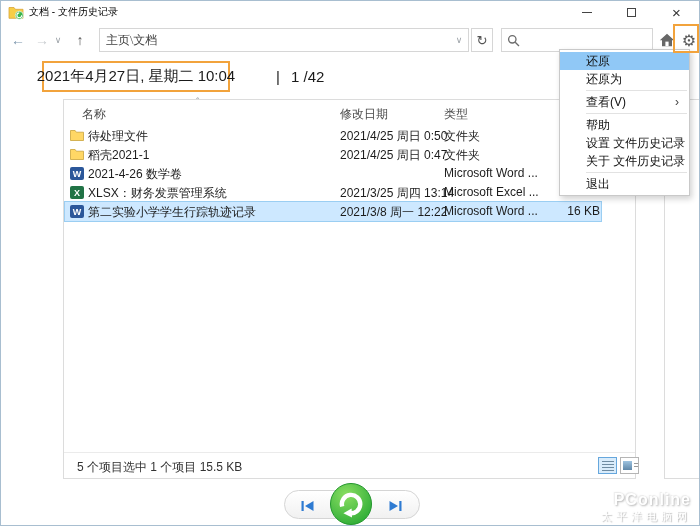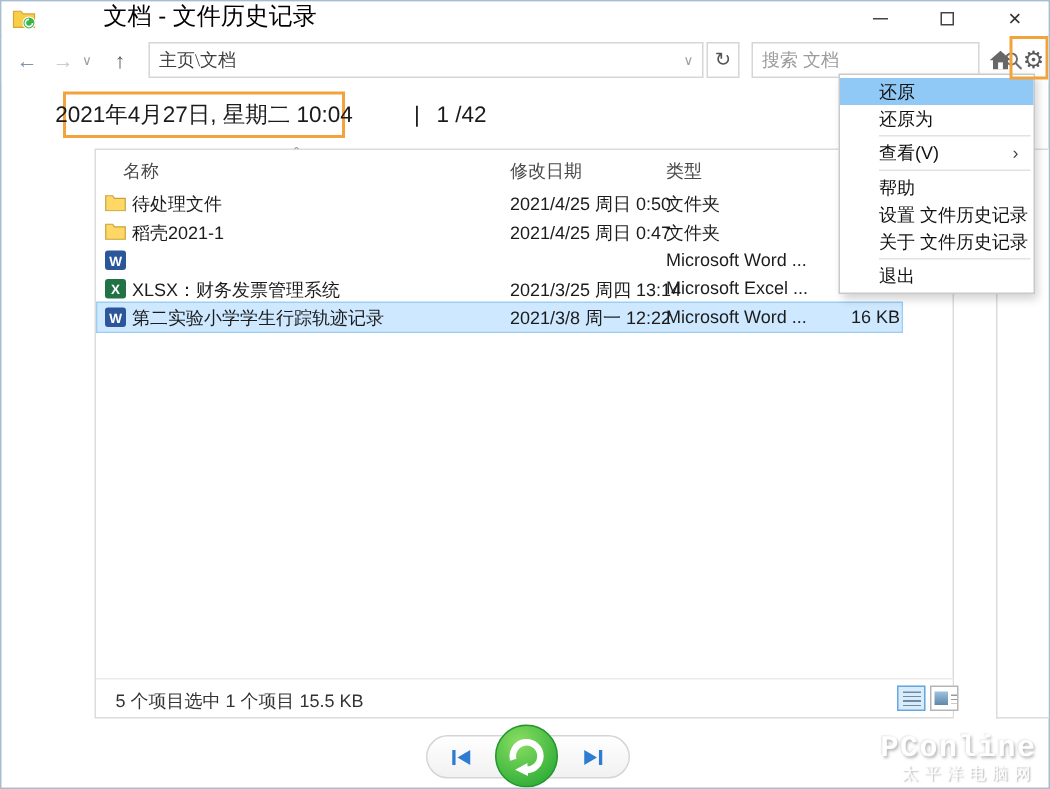--- a/index.html
+++ b/index.html
@@ -3,21 +3,21 @@
 <meta charset="utf-8">
 <style>
   * { box-sizing: border-box; }
   html,body { margin:0; padding:0; background:#fff; }
   body { font-family:"Liberation Sans","DejaVu Sans",sans-serif; width:700px; height:526px; }
   .window { position:relative; width:700px; height:526px; background:#fff; border:1px solid #a8bed0; overflow:hidden; }
 
   
   .titlebar { position:absolute; top:0; left:0; right:0; height:22px; background:#fff; }
   .app-icon { position:absolute; left:7px; top:3px; width:16px; height:16px; }
-  .window-title { position:absolute; left:28px; top:0; line-height:22px; font-size:16px; color:#000; white-space:nowrap;margin-left:40px; }
+  .window-title { position:absolute; left:28px; top:0; line-height:22px; font-size:10px; color:#000; white-space:nowrap; }
   .win-controls { position:absolute; right:0; top:0; height:22px; display:flex; }
   .win-btn { width:45px; height:22px; display:flex; align-items:center; justify-content:center; color:#333; font-size:15px; }
   .min-glyph { width:10px; height:1px; background:#444; }
   .max-glyph { width:9px; height:9px; border:1px solid #444; }
   .close-glyph { font-size:15px; color:#333; line-height:1; }
 
   
   .toolbar { position:absolute; top:24px; left:0; right:0; height:30px; background:#fff; }
   .tb-icon { position:absolute; top:0; height:30px; display:flex; align-items:center; justify-content:center; font-size:14px; }
   .back-btn   { left:6px;  width:22px; color:#7c96ad; }
@@ -86,22 +86,22 @@
   .submenu-arrow { position:absolute; right:10px; top:0; color:#444; font-size:12px; }
 
   
   .nav-pill { position:absolute; left:283px; top:489px; width:136px; height:29px; border:1px solid #d5d5d5; border-radius:15px; background:linear-gradient(#ffffff,#f1f1f1); }
   .prev-btn { position:absolute; left:299px; top:497px; width:16px; height:12px; }
   .next-btn { position:absolute; left:386px; top:497px; width:16px; height:12px; }
   .restore-btn { position:absolute; left:328px; top:481px; width:44px; height:44px; }
 
   
   .watermark { position:absolute; right:8px; bottom:2px; text-align:right; color:#fff; opacity:.92; pointer-events:none; }
-  .wm-brand { font-size:20px; font-weight:bold; letter-spacing:1px; line-height:20px;
-      text-shadow:1px 1px 2px rgba(150,150,150,.75), -1px -1px 1px rgba(215,215,215,.5);font-family:Liberation Mono, monospace; }
+  .wm-brand { font-size:16px; font-weight:bold; letter-spacing:1px; line-height:20px;
+      text-shadow:1px 1px 2px rgba(150,150,150,.75), -1px -1px 1px rgba(215,215,215,.5); }
   .wm-caption { font-size:11px; letter-spacing:4px; line-height:13px;
       text-shadow:1px 1px 1px rgba(150,150,150,.7); }
 </style>
 </head>
 <body>
 
 <div class="window">
 
   <div class="titlebar">
     <span class="app-icon">
@@ -141,21 +141,20 @@
 
     <div class="address-bar">
       <input class="address-input" type="text" value="主页\文档" style="">
       <span class="address-dd">∨</span>
     </div>
     <div class="refresh-btn">
         <span>↻</span>
       </div>
 
     <div class="search-box">
-      <input class="search-input" type="text" placeholder="搜索 文档" style="">
       <span class="search-glyph">
         <svg width="13" height="13" viewBox="0 0 13 13">
           <circle cx="5.3" cy="5.3" r="3.7" fill="none" stroke="#6b6b6b" stroke-width="1.3"></circle>
           <line x1="8.2" y1="8.2" x2="12" y2="12" stroke="#6b6b6b" stroke-width="1.3"></line>
         </svg>
       </span>
     </div>
 
     <div class="home-btn">
       <svg width="16" height="14" viewBox="0 0 16 14">
@@ -207,20 +206,21 @@
       <span class="ctype">文件夹</span>
       <span class="csize"></span>
     </div>
 
     <div class="file-row r2">
       <span class="icon">
           <span class="file-ico ico-word">
             <span>W</span>
           </span>
         </span>
+      <span class="cname">2021-4-26 数学卷</span>
       <span class="ctype">Microsoft Word ...</span>
       <span class="csize"></span>
     </div>
 
     <div class="file-row r3">
       <span class="icon">
           <span class="file-ico ico-excel">
             <span>X</span>
           </span>
         </span>

